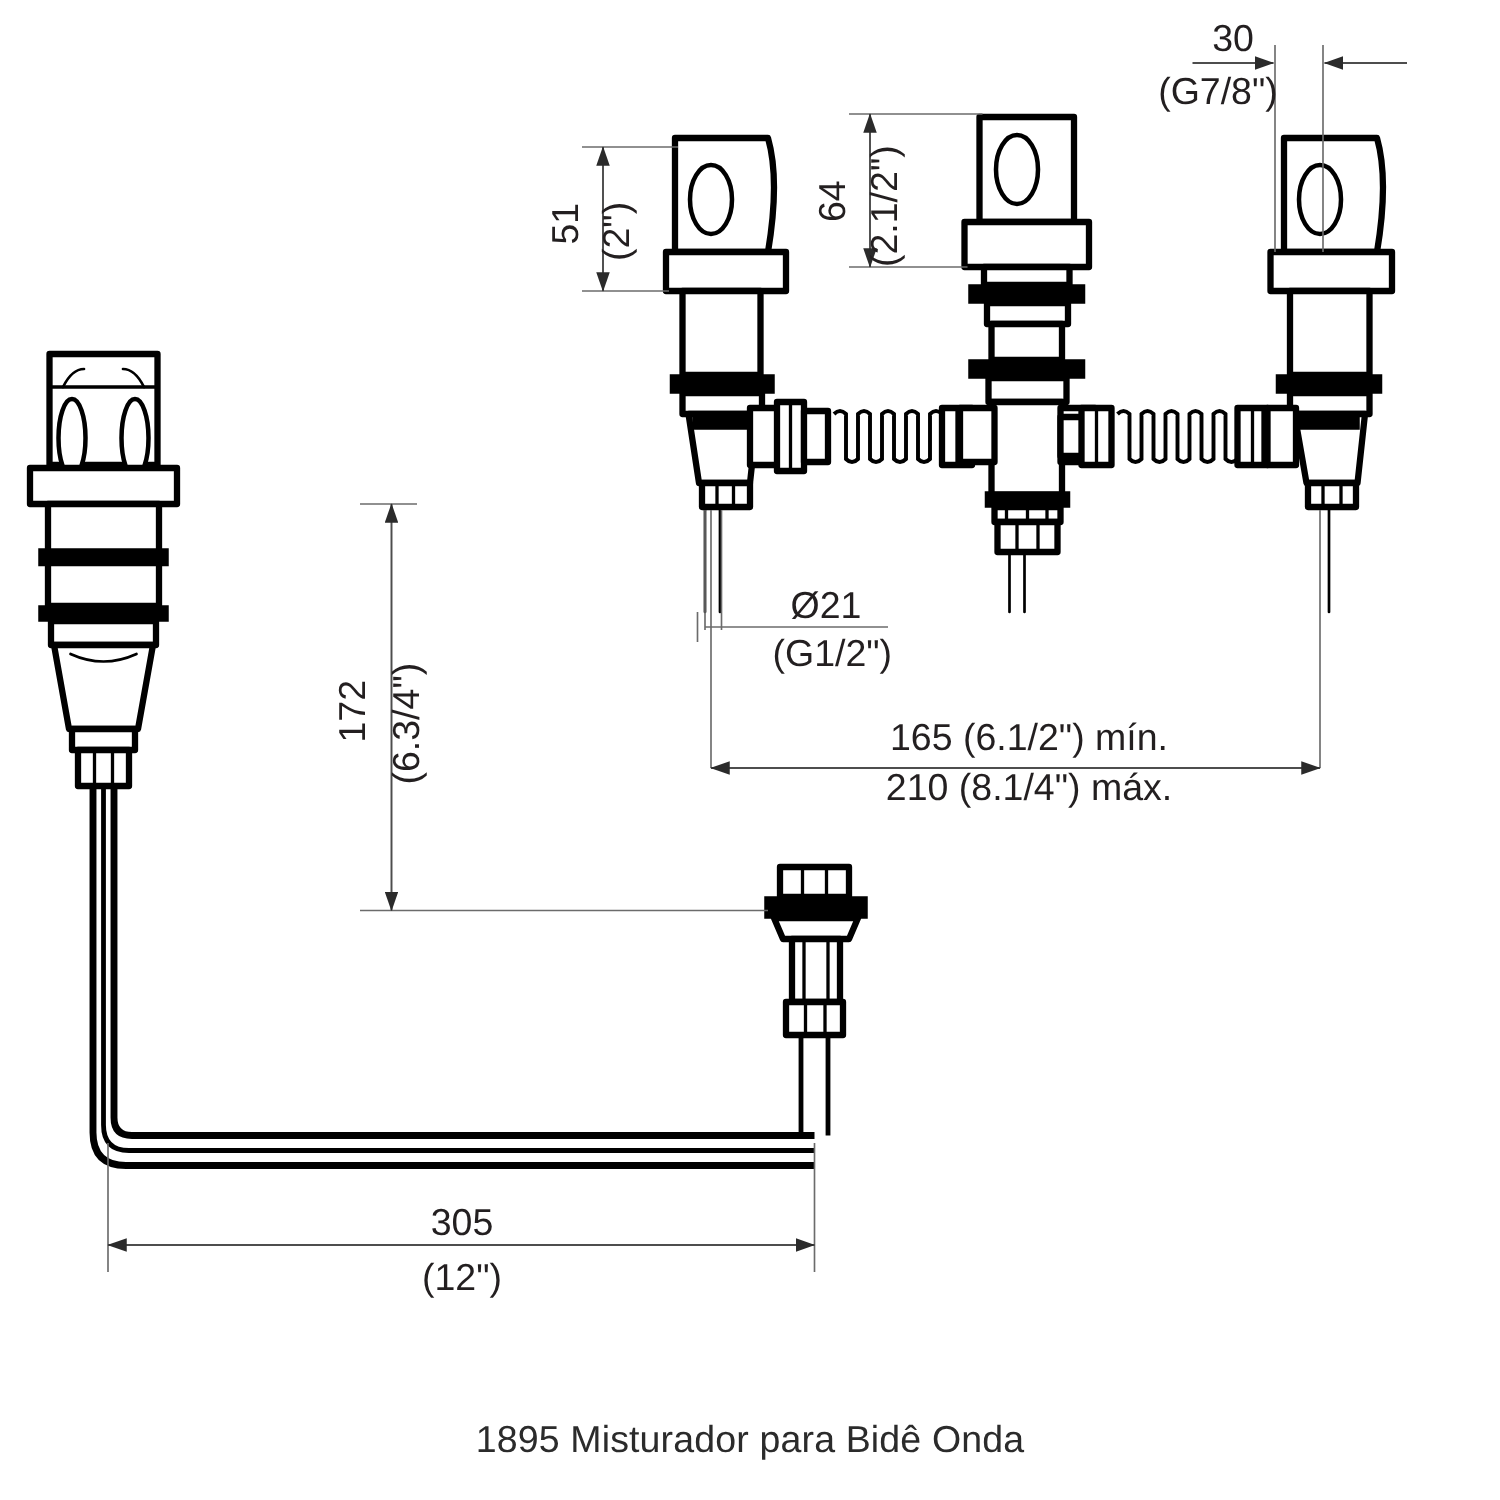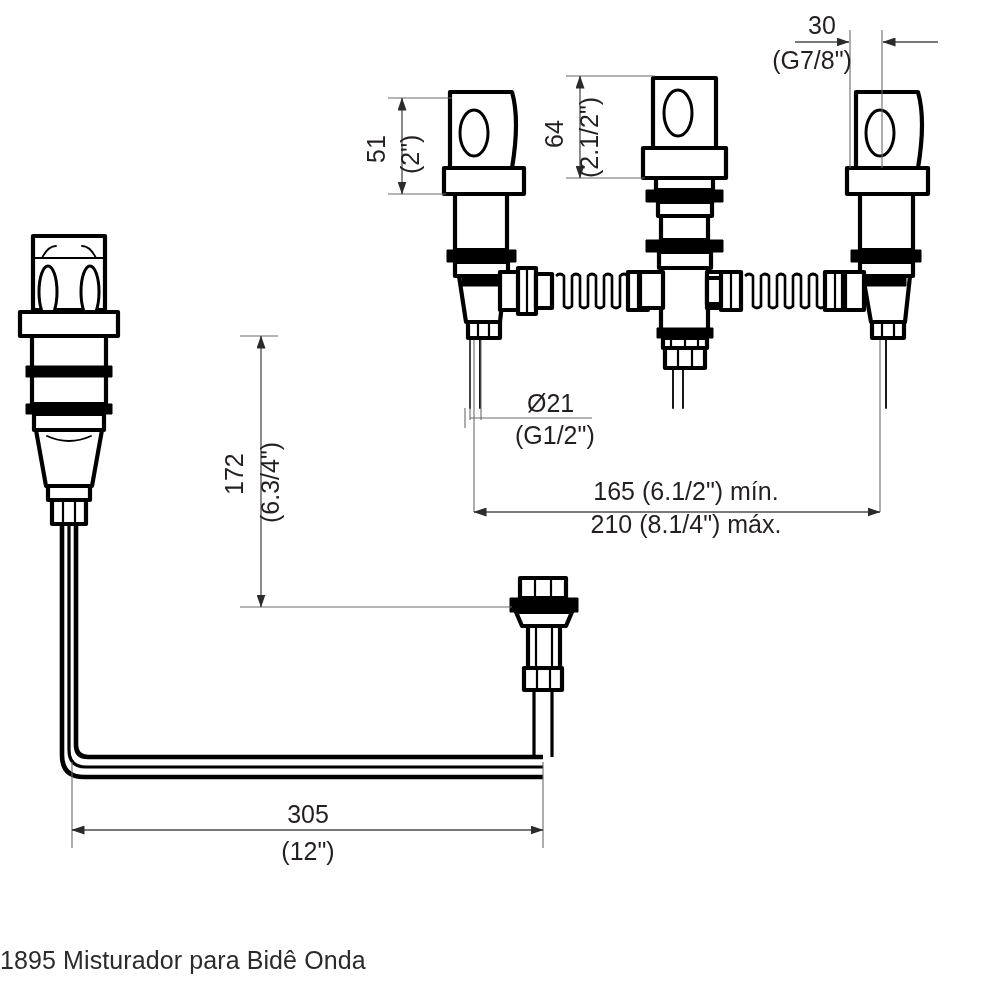--- a/index.html
+++ b/index.html
@@ -1,20 +1,20 @@
 <!DOCTYPE html>
 <html><head>
 <meta charset="utf-8">
 <style>
   html,body{margin:0;padding:0;background:#ffffff;}
   body{width:1000px;height:1000px;overflow:hidden;
        font-family:"Liberation Sans","DejaVu Sans",sans-serif;color:#231f20;}
   #stage{position:relative;width:1000px;height:1000px;background:#fff;}
   svg#dwg{position:absolute;left:0;top:0;width:1000px;height:1000px;display:block;}
-  .caption{position:absolute;left:0;right:0;top:946px;
+  .caption{position:absolute;left:0;right:0;top:946px;text-align:center;
            font-size:25px;letter-spacing:.1px;color:#2b2b2b;}
   text{font-family:"Liberation Sans","DejaVu Sans",sans-serif;fill:#231f20;}
   .dimtxt{font-size:25px;}
   .dimline{stroke:#4d4d4d;stroke-width:1.3;fill:none;}
   .extline{stroke:#6b6b6b;stroke-width:1.1;fill:none;}
   .arrow{fill:#2b2b2b;stroke:none;}
   .outline{fill:#ffffff;stroke:#000000;stroke-width:4.2;stroke-linejoin:round;stroke-linecap:round;}
   .outline-thin{fill:#ffffff;stroke:#000000;stroke-width:3;stroke-linejoin:round;stroke-linecap:round;}
   .solid{fill:#000000;stroke:#000000;stroke-width:1;}
   .hair{fill:none;stroke:#000000;stroke-width:2.2;stroke-linecap:round;}

